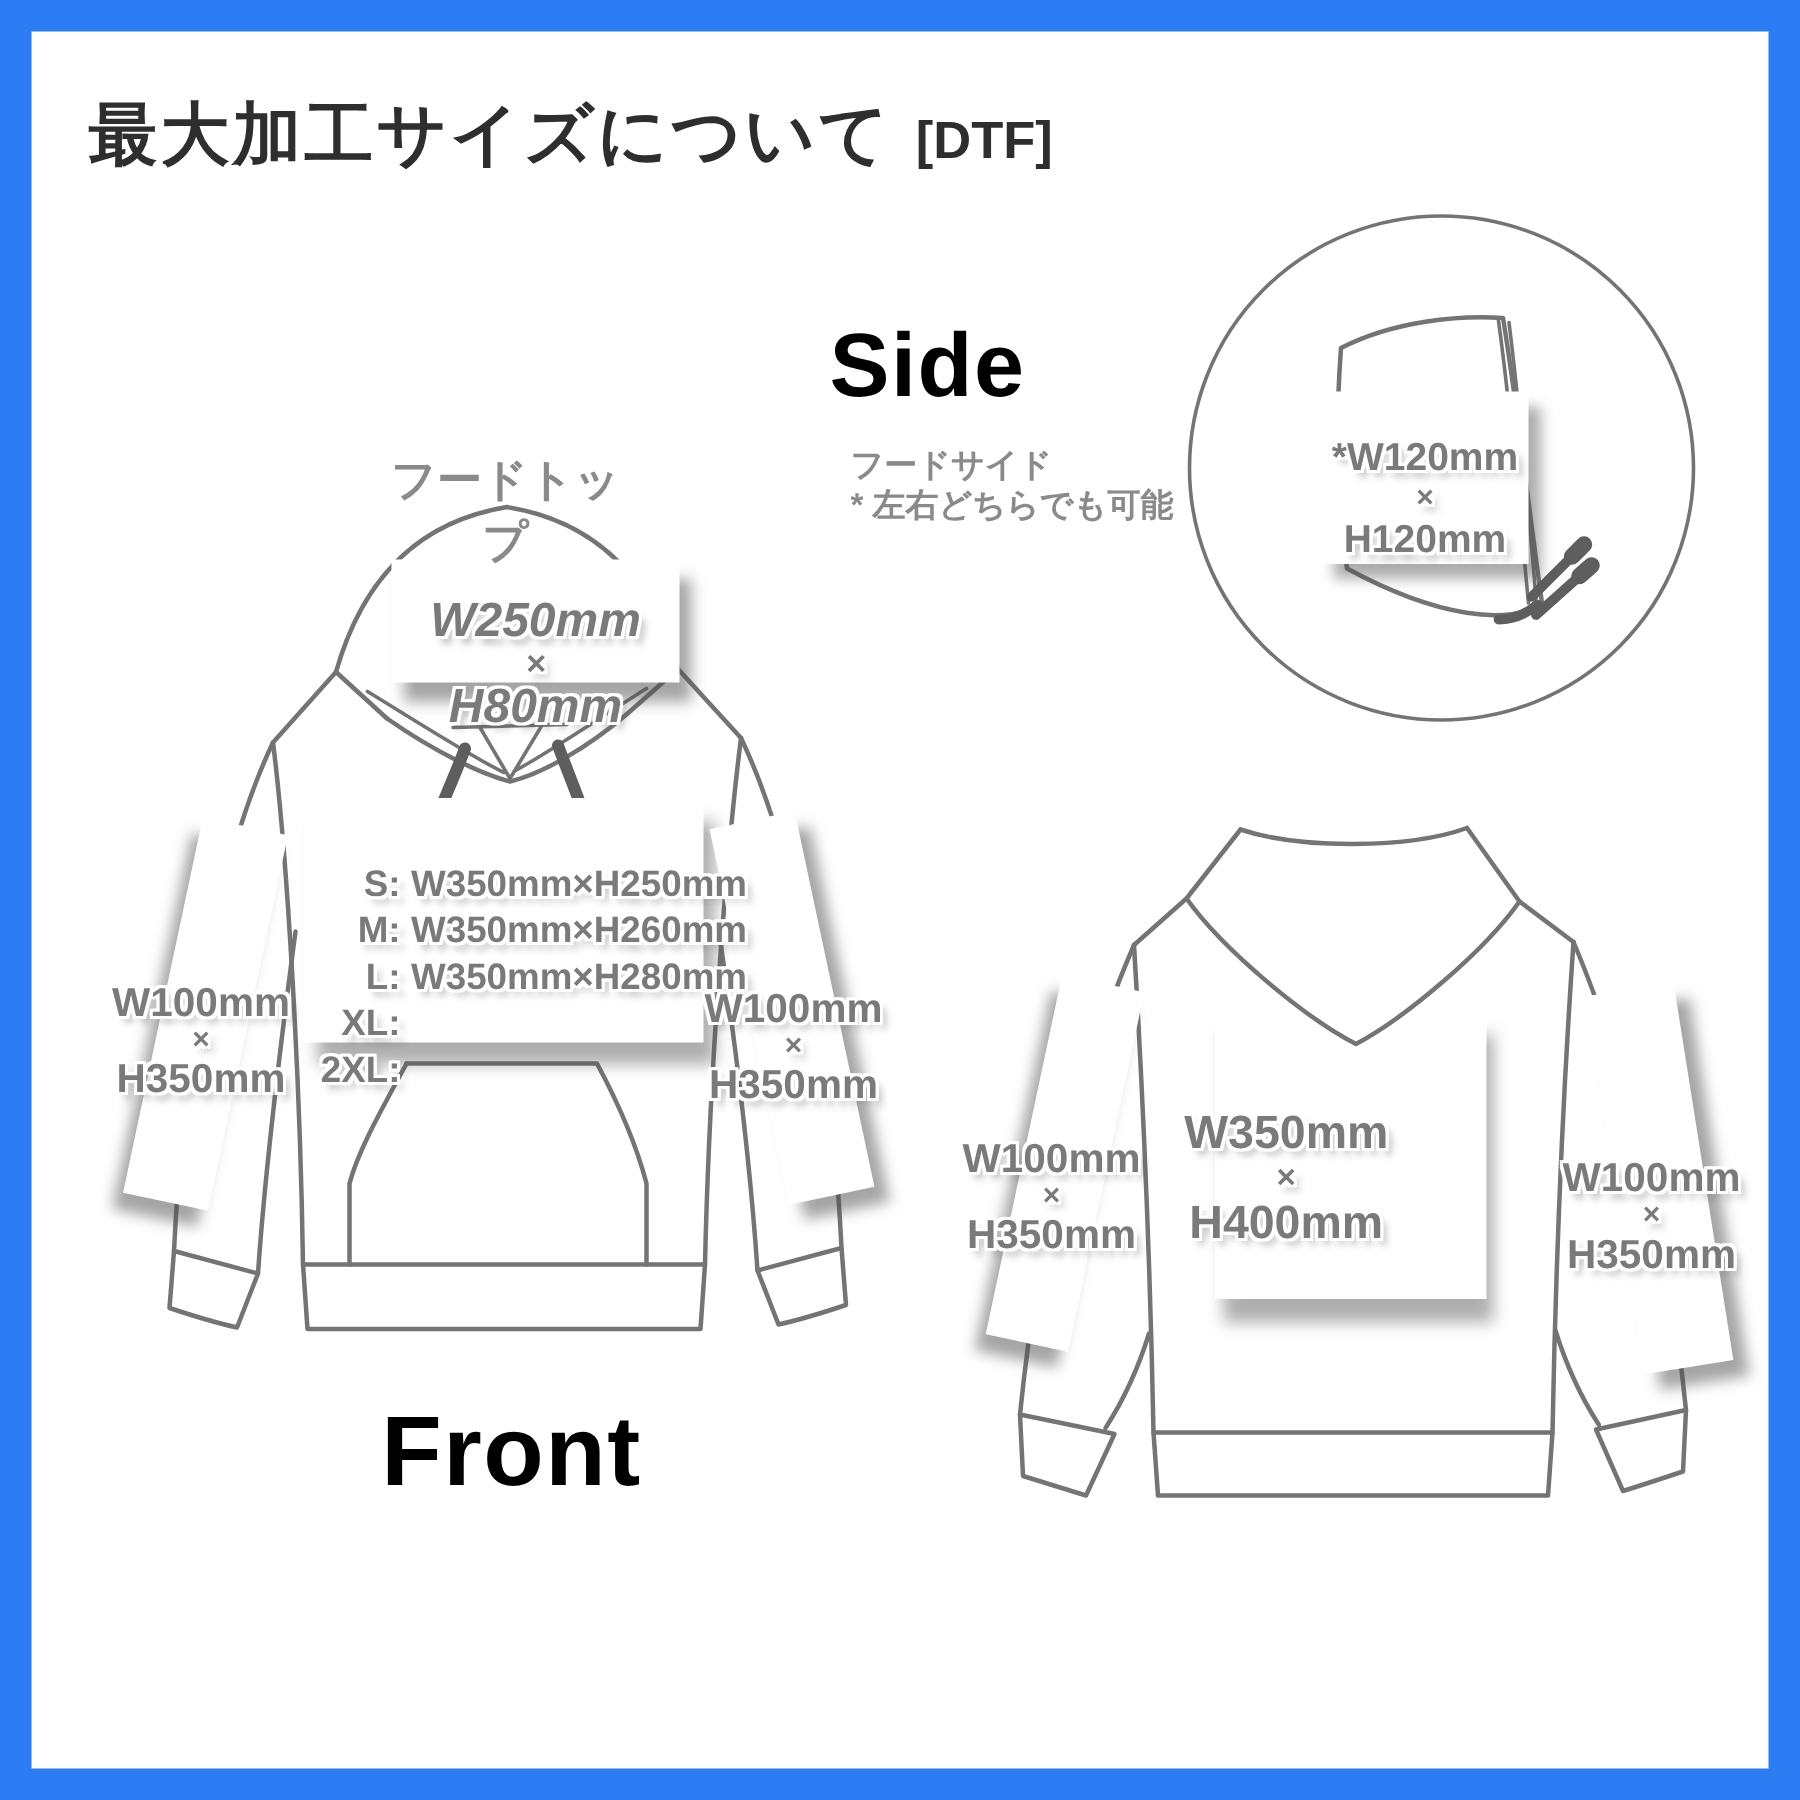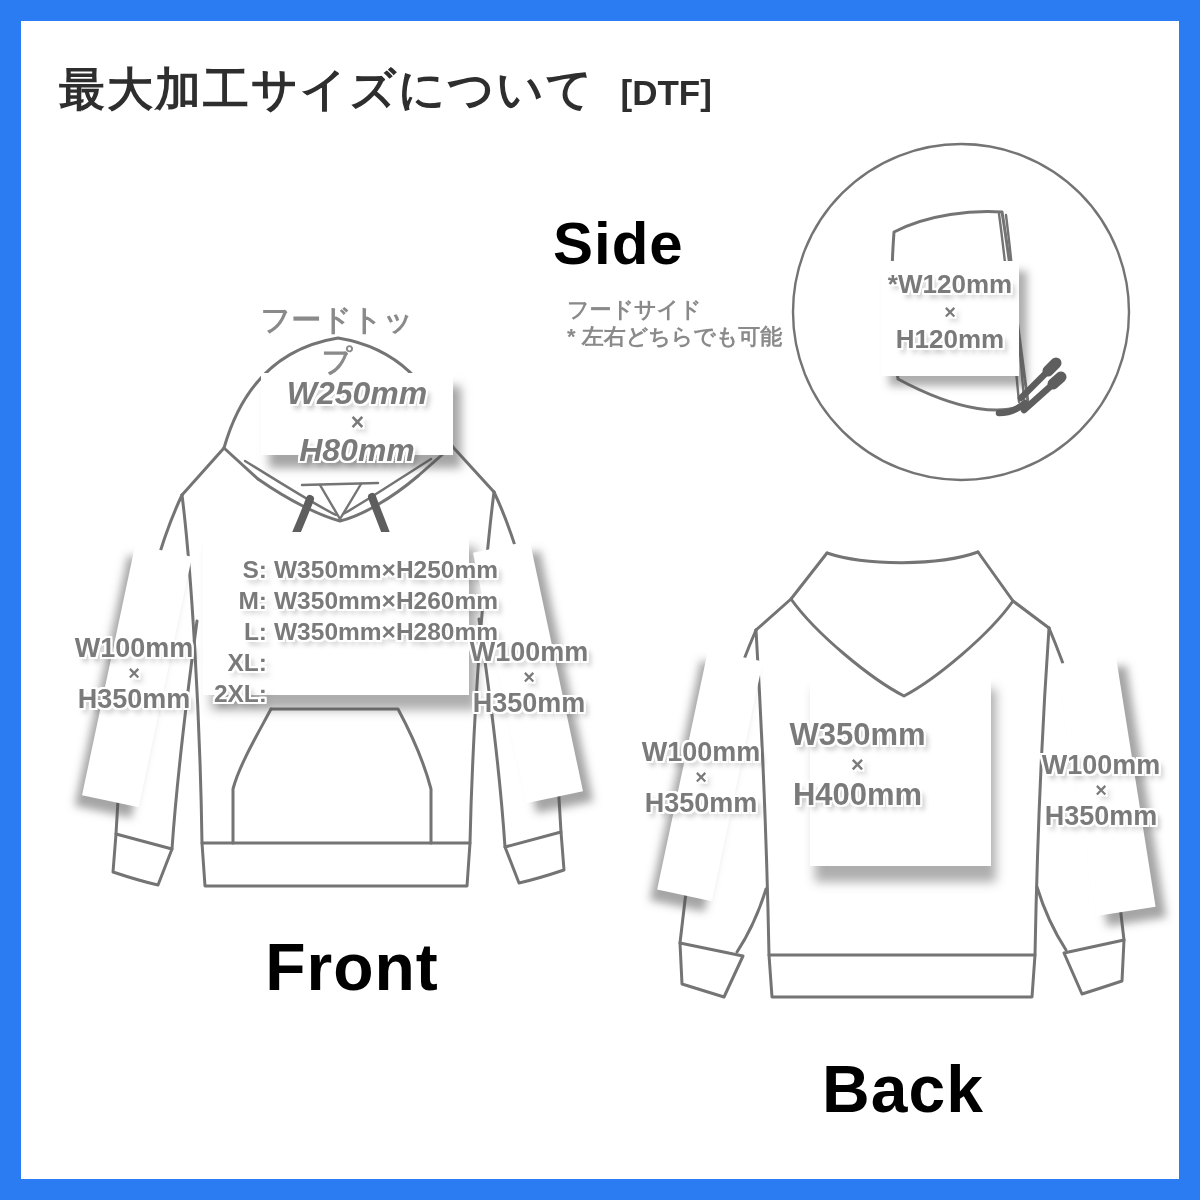--- a/index.html
+++ b/index.html
@@ -24,26 +24,27 @@
   .stip{fill:none;stroke:#5e5e5e;stroke-width:11;stroke-linecap:round;}
   
   .mbox{position:absolute;background:#ffffff;z-index:2;}
   .under{z-index:0;}
   
   .mtext{
     position:absolute;z-index:3;color:var(--measure-gray);font-weight:700;text-align:center;
     text-shadow:-2px -2px 0 #fff,2px -2px 0 #fff,-2px 2px 0 #fff,2px 2px 0 #fff,
                 -2px 0 0 #fff,2px 0 0 #fff,0 -2px 0 #fff,0 2px 0 #fff,
                 4px 5px 5px rgba(80,80,80,.35);
+    margin-top:20px;
   }
   .xline{display:block;}
   .gr-label{position:absolute;z-index:3;color:var(--label-gray);font-weight:700;}
   .big-heading{position:absolute;z-index:3;color:var(--heading-black);font-weight:800;text-align:center;letter-spacing:1px;}
   #title{position:absolute;left:38px;top:38px;z-index:3;color:var(--title-dark);
-         font-weight:800;display:flex;align-items:baseline;gap:26px;}
+         font-weight:800;display:flex;align-items:baseline;gap:16px;}
   #title .t-main{font-size:46px;letter-spacing:2px;}
   #title .t-tag{font-size:35px;}
   
   .srow{display:flex;line-height:31px;font-size:24.5px;}
   .slabel{width:58px;text-align:right;margin-right:7px;flex:none;}
   .sval{text-align:center;}
 </style>
 </head>
 <body>
 
@@ -178,33 +179,32 @@
     <span class="xline">W100mm</span>
     <span class="xline" style="font-size:20px;line-height:21px;">×</span>
     <span class="xline">H350mm</span>
   </div>
   <div class="mtext" style="left:428px;top:616px;width:160px;font-size:27px;line-height:30px;">
     <span class="xline">W100mm</span>
     <span class="xline" style="font-size:20px;line-height:21px;">×</span>
     <span class="xline">H350mm</span>
   </div>
 
-  <div class="big-heading" style="left:226px;top:908px;width:210px;font-size:66px;text-align:center;">Front</div>
+  <div class="big-heading" style="left:215px;top:908px;width:210px;font-size:66px;text-align:center;">Front</div>
 
   <div class="mtext" style="left:746px;top:697px;width:181px;font-size:31px;line-height:34px;">
     <span class="xline">W350mm</span>
     <span class="xline" style="font-size:22px;line-height:26px;">×</span>
     <span class="xline">H400mm</span>
   </div>
   <div class="mtext" style="left:600px;top:716px;width:160px;font-size:27px;line-height:30px;">
     <span class="xline">W100mm</span>
     <span class="xline" style="font-size:20px;line-height:21px;">×</span>
     <span class="xline">H350mm</span>
   </div>
   <div class="mtext" style="left:1000px;top:729px;width:160px;font-size:27px;line-height:30px;">
     <span class="xline">W100mm</span>
     <span class="xline" style="font-size:20px;line-height:21px;">×</span>
     <span class="xline">H350mm</span>
   </div>
 
-  <div class="big-heading" style="left:782px;top:1030px;width:200px;font-size:66px;">Back</div>
 
 </div>
 
 </body></html>

